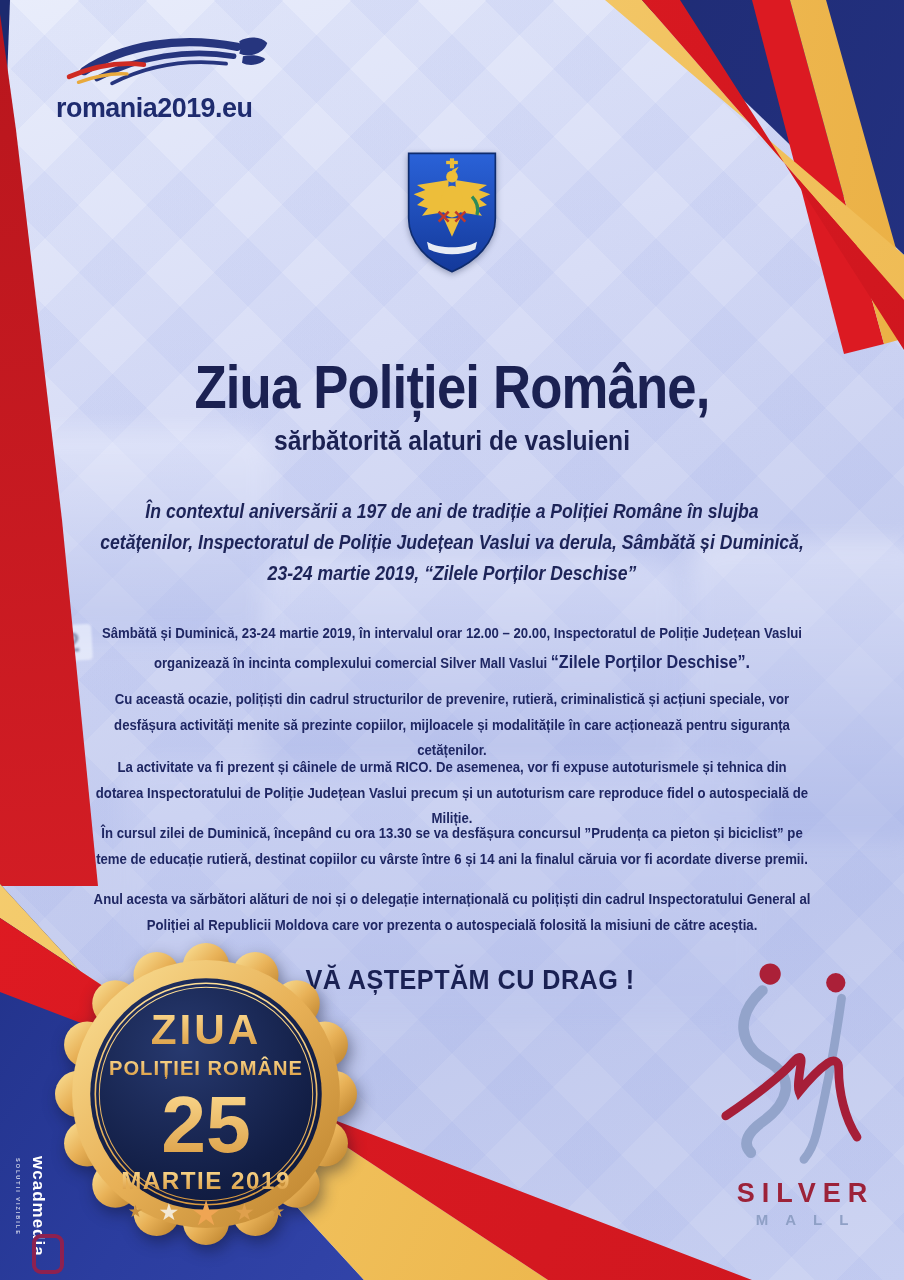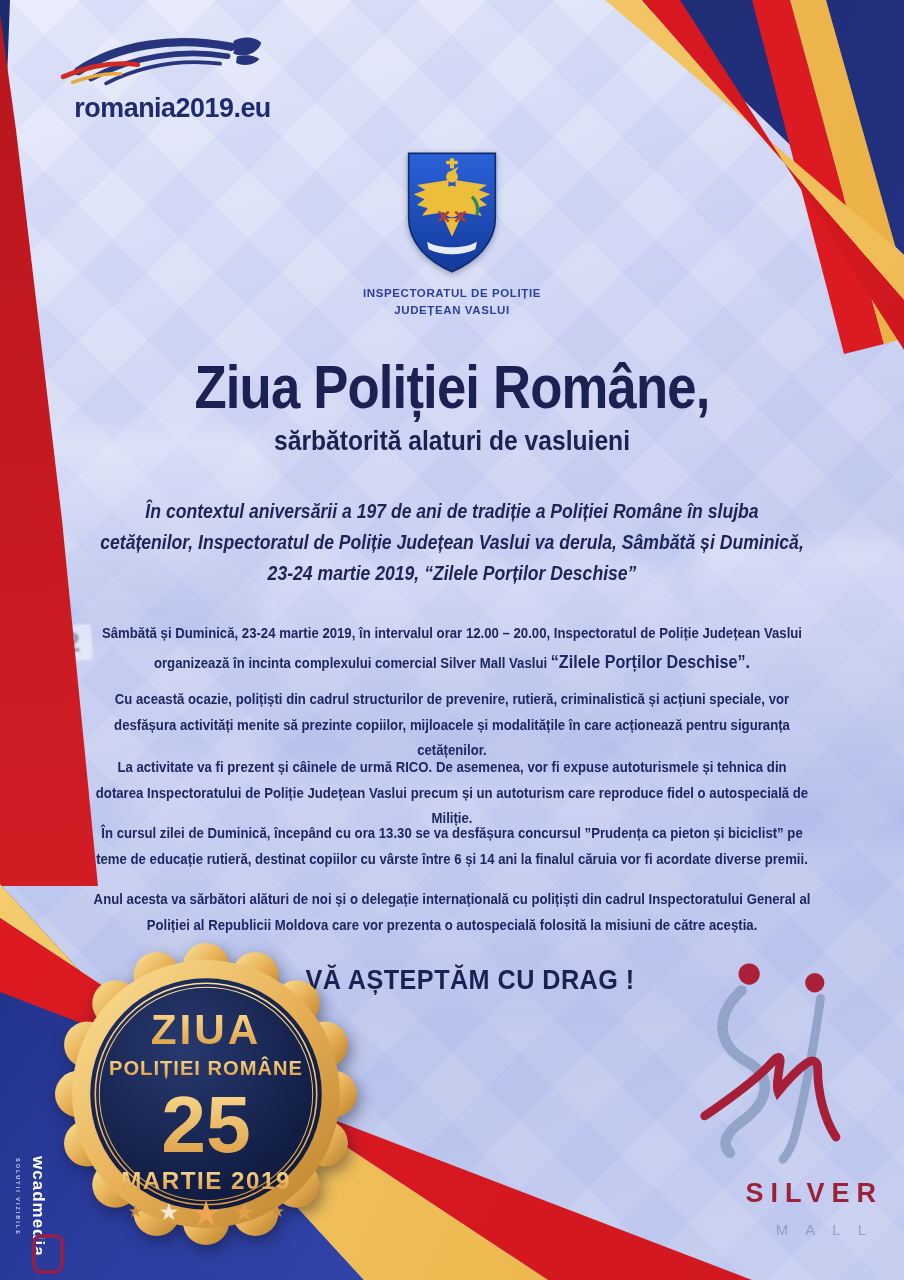--- a/index.html
+++ b/index.html
@@ -31,21 +31,21 @@
   .tr-steep-red{background:#dc1a22;clip-path:polygon(752px 0,790px 0,884px 344px,844px 354px);}
   .tr-steep-yellow{background:linear-gradient(100deg,#f6cf73,#e9ab3d);clip-path:polygon(790px 0,826px 0,920px 334px,884px 344px);}
   .tr-yellow{background:linear-gradient(115deg,#f7d47c,#ecb144);clip-path:polygon(605px 0,642px 0,904px 300px,904px 255px);}
   .tr-red{background:linear-gradient(115deg,#e31b23,#c8151d);clip-path:polygon(642px 0,680px 0,904px 350px,904px 300px);}
   .tl-navy-sliver{background:#1c2a6e;clip-path:polygon(0 0,10px 0,4px 160px,0 160px);}
   .left-red-wedge{background:linear-gradient(175deg,#b8161d,#e02028);clip-path:polygon(0 14px,16px 130px,62px 520px,98px 886px,0 886px);}
   .bl-blue{background:linear-gradient(125deg,#16246e 10%,#2b3d9f 55%,#3a4cb4 90%);clip-path:polygon(0 884px,364px 1280px,0 1280px);}
   .bl-yellow{background:linear-gradient(115deg,#f8d77f,#eaae3f);clip-path:polygon(0 884px,0 918px,548px 1280px,364px 1280px);}
   .bl-red{background:linear-gradient(115deg,#e31b23,#cf171f);clip-path:polygon(0 918px,0 992px,752px 1280px,548px 1280px);}
   
-  .ro-logo{position:absolute;left:50px;top:28px;width:230px;text-align:right;}
+  .ro-logo{position:absolute;left:56px;top:28px;width:230px;}
   .ro-logo svg{display:block;}
   .ro-logo .site{font-size:28px;font-weight:bold;color:#1e2b6e;letter-spacing:-.5px;margin-top:2px;transform:scaleX(.96);transform-origin:left;}
   
   .crest{position:absolute;left:0;right:0;top:150px;text-align:center;}
   .crest svg{display:block;margin:0 auto;filter:drop-shadow(0 2px 3px rgba(10,20,60,.35));}
   .crest-caption{margin-top:10px;font-size:11.5px;font-weight:bold;color:#2b3f9d;letter-spacing:.6px;line-height:1.5;}
   
   .title{position:absolute;left:0;right:0;top:356px;text-align:center;font-weight:bold;font-size:62px;
     color:#1b2152;letter-spacing:-1px;transform:scaleX(.85);line-height:1;}
   .subtitle{position:absolute;left:0;right:0;top:425px;text-align:center;font-weight:bold;font-size:28px;
@@ -58,23 +58,23 @@
   .p-schedule .hl{font-size:19px;}
   .p-activities{top:686px;font-size:15.5px;line-height:1.65;}
   .p-rico{top:754px;font-size:15.5px;line-height:1.65;}
   .p-contest{top:820px;font-size:15.5px;line-height:1.65;}
   .p-moldova{top:886px;font-size:15.5px;line-height:1.65;}
   .closing{position:absolute;left:90px;width:760px;top:964px;text-align:center;font-size:28px;font-weight:bold;
     color:#1a2153;letter-spacing:.5px;transform:scaleX(.9);}
   
   .badge{position:absolute;left:55px;top:943px;width:302px;height:302px;filter:drop-shadow(3px 6px 8px rgba(10,15,40,.45));}
   
-  .sm-logo{position:absolute;left:679px;top:948px;width:204px;text-align:right;}
+  .sm-logo{position:absolute;left:700px;top:948px;width:204px;text-align:center;}
   .sm-name{margin-top:4px;font-size:27px;font-weight:bold;color:#9c2239;letter-spacing:7px;padding-left:7px;}
-  .sm-sub{margin-top:12px;font-size:15px;font-weight:normal;color:#8fa0c6;letter-spacing:17px;padding-left:17px;}
+  .sm-sub{margin-top:2px;font-size:15px;font-weight:bold;color:#8fa0c6;letter-spacing:17px;padding-left:17px;}
   
   .watermark{position:absolute;left:8px;top:1156px;writing-mode:vertical-rl;color:#fff;font-weight:bold;
     font-size:17px;letter-spacing:1px;}
   .watermark .sub{font-size:5.5px;letter-spacing:2px;color:rgba(255,255,255,.75);margin-top:2px;}
   .wm-bracket{position:absolute;left:32px;top:1234px;width:24px;height:32px;border:4px solid #8e2150;border-radius:9px;}
 </style>
 </head>
 <body>
 
 <div class="poster">
@@ -130,24 +130,20 @@
         <circle cx="60" cy="32" r="7"></circle>
         <path d="M60,24 L68,20 L62,30 Z"></path>
         <ellipse cx="60" cy="62" rx="13" ry="19"></ellipse>
         <path d="M50,82 L70,82 L60,104 Z"></path>
       </g>
       <path d="M44,74 L56,86 M56,74 L44,86" stroke="#c0392b" stroke-width="3"></path>
       <path d="M64,74 L76,86 M76,74 L64,86" stroke="#c0392b" stroke-width="3"></path>
       <path d="M84,56 C90,62 92,70 90,78" stroke="#2e8b57" stroke-width="4" fill="none"></path>
       <path d="M30,110 C45,119 75,119 90,110 L88,119 C72,127 48,127 32,119 Z" fill="#e8ecf5"></path>
     </svg>
-    <div class="crest-caption">
-      <div>INSPECTORATUL DE POLIȚIE</div>
-      <div>JUDEȚEAN VASLUI</div>
-    </div>
   </div>
 
   <h1 class="title" style="margin:0;">Ziua Poliției Române,</h1>
   <div class="subtitle">sărbătorită alaturi de vasluieni</div>
 
   <p class="copy p-intro" style="margin:0;">În contextul aniversării a 197 de ani de tradiție a Poliției Române în slujba cetățenilor, Inspectoratul de Poliție Județean Vaslui va derula, Sâmbătă și Duminică, 23-24 martie 2019, “Zilele Porților Deschise”</p>
   <p class="copy p-schedule" style="margin:0;"><span>Sâmbătă și Duminică, 23-24 martie 2019, în intervalul orar 12.00 – 20.00, Inspectoratul de Poliție Județean Vaslui organizează în incinta complexului comercial Silver Mall Vaslui </span><span class="hl">“Zilele Porților Deschise”.</span></p>
   <p class="copy p-activities" style="margin:0;">Cu această ocazie, polițiști din cadrul structurilor de prevenire, rutieră, criminalistică și acțiuni speciale, vor desfășura activități menite să prezinte copiilor, mijloacele și modalitățile în care acționează pentru siguranța cetățenilor.</p>
   <p class="copy p-rico" style="margin:0;">La activitate va fi prezent și câinele de urmă RICO. De asemenea, vor fi expuse autoturismele și tehnica din dotarea Inspectoratului de Poliție Județean Vaslui precum și un autoturism care reproduce fidel o autospecială de Miliție.</p>
   <p class="copy p-contest" style="margin:0;">În cursul zilei de Duminică, începând cu ora 13.30 se va desfășura concursul ”Prudența ca pieton și biciclist” pe teme de educație rutieră, destinat copiilor cu vârste între 6 și 14 ani la finalul căruia vor fi acordate diverse premii.</p>

